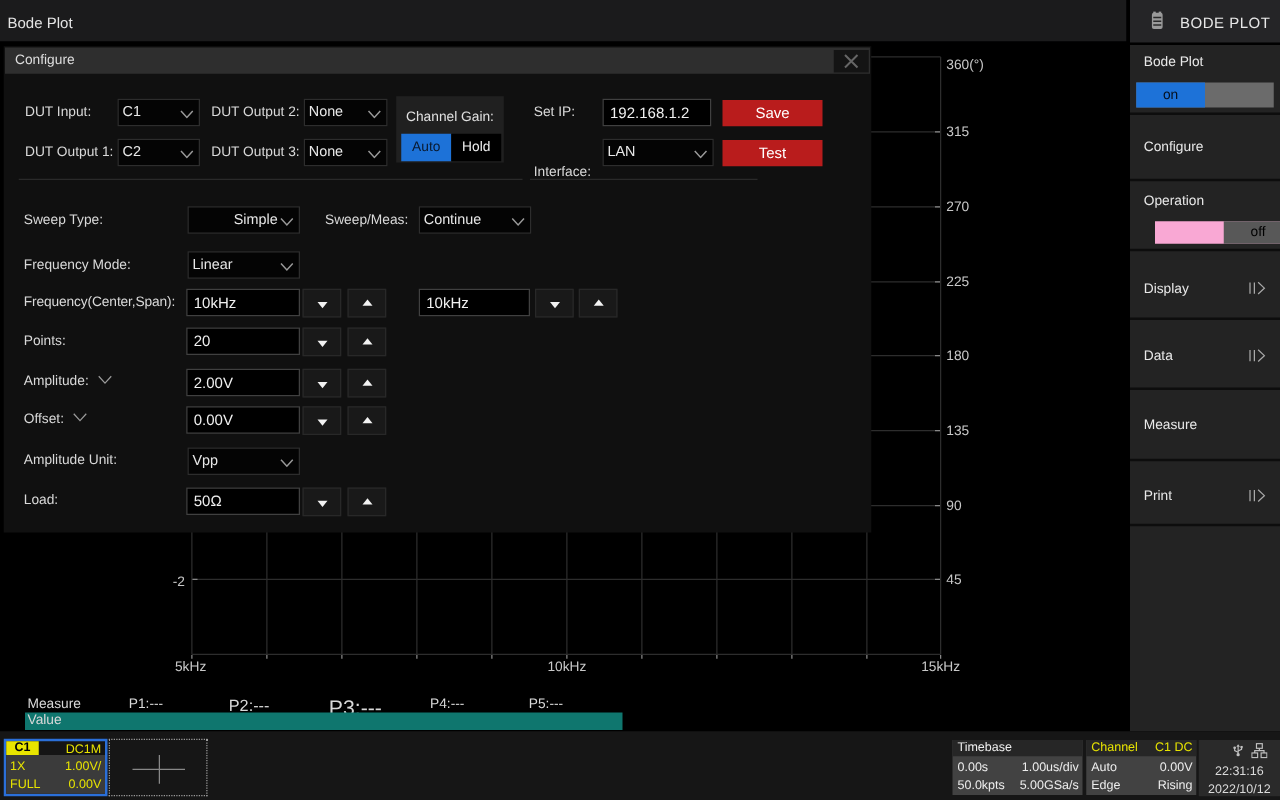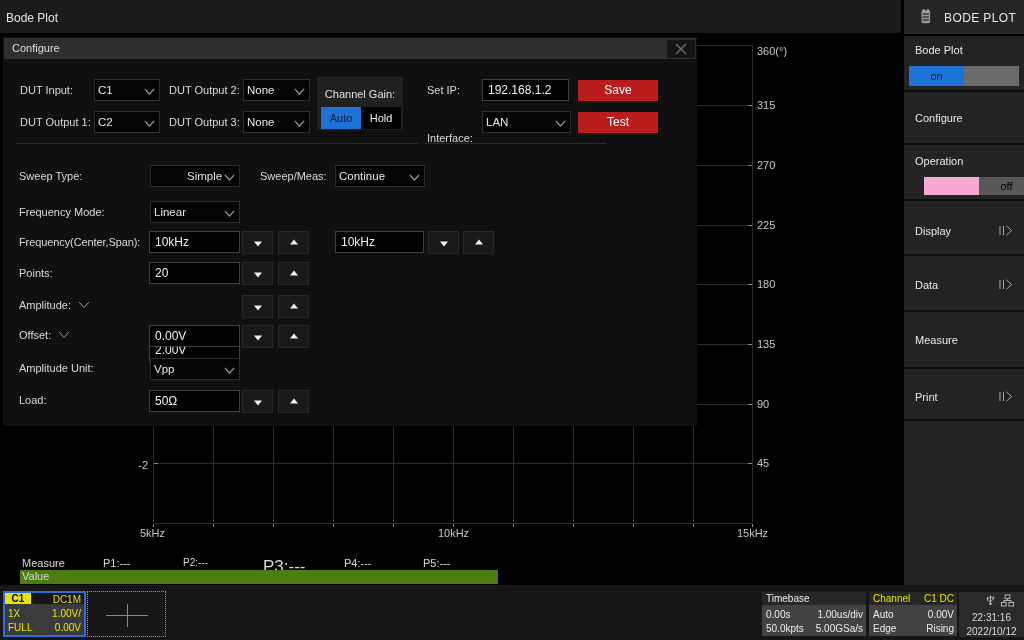--- a/index.html
+++ b/index.html
@@ -243,21 +243,21 @@
       <i></i>
     </div>
   <div class="spin up" style="left:275px;top:225px;">
       <i></i>
     </div>
 
   <div class="abs lbl" style="left:16px;top:262px;">Amplitude:
     <svg style="margin-left:4px" width="12" height="8" viewBox="0 0 12 8">
         <path d="M1 1 L6 6.5 L11 1" stroke="#999" fill="none"></path>
       </svg></div>
-  <div class="fld" style="left:146px;top:258px;width:91px;margin-top:44px;">2.00V</div>
+  <div class="fld" style="left:146px;top:258px;width:91px;">2.00V</div>
   <div class="spin dn" style="left:239px;top:258px;">
       <i></i>
     </div>
   <div class="spin up" style="left:275px;top:258px;">
       <i></i>
     </div>
 
   <div class="abs lbl" style="left:16px;top:292px;">Offset:
     <svg style="margin-left:4px" width="12" height="8" viewBox="0 0 12 8">
         <path d="M1 1 L6 6.5 L11 1" stroke="#999" fill="none"></path>
@@ -282,25 +282,25 @@
       <i></i>
     </div>
   <div class="spin up" style="left:275px;top:353px;">
       <i></i>
     </div>
 </div>
 
 <div class="abs" style="left:0;top:556px;width:904px;height:28px;z-index:6">
   <div class="abs" style="left:22px;top:1px;color:#d8d8d8;font-size:11px;">Measure</div>
   <div class="abs" style="left:103px;top:1px;color:#d8d8d8;font-size:11px;">P1:---</div>
-  <div class="abs" style="left:183px;top:1px;color:#d8d8d8;font-size:10px;text-align:right;">P2:---</div>
+  <div class="abs" style="left:183px;top:1px;color:#d8d8d8;font-size:13px;text-align:right;">P2:---</div>
   <div class="abs" style="left:263px;top:1px;color:#d8d8d8;font-size:17px;">P3:---</div>
   <div class="abs" style="left:344px;top:1px;color:#d8d8d8;font-size:11px;">P4:---</div>
   <div class="abs" style="left:423px;top:1px;color:#d8d8d8;font-size:11px;">P5:---</div>
-  <div class="abs" style="left:20px;top:14px;width:478px;height:14px;background:#4d7c0f;">
+  <div class="abs" style="left:20px;top:14px;width:478px;height:14px;background:#0f766e;">
     <div class="abs" style="left:2px;top:0px;color:#d8d8d8;font-size:11px;">Value</div>
   </div>
 </div>
 
 <div class="abs" style="left:0;top:585px;width:1024px;height:55px;background:#161616;z-index:6">
 
   <div class="abs" style="left:3px;top:6px;width:83px;height:46px;border:2px solid #2b6fd8;background:#151515;">
     <div class="abs" style="left:0px;top:0px;width:26px;height:11px;background:#e8e400;color:#000;
          font-size:10px;font-weight:bold;text-align:center;line-height:11px;">C1</div>
     <div class="abs" style="right:3px;top:1px;color:#e8e400;font-size:10px;">DC1M</div>

